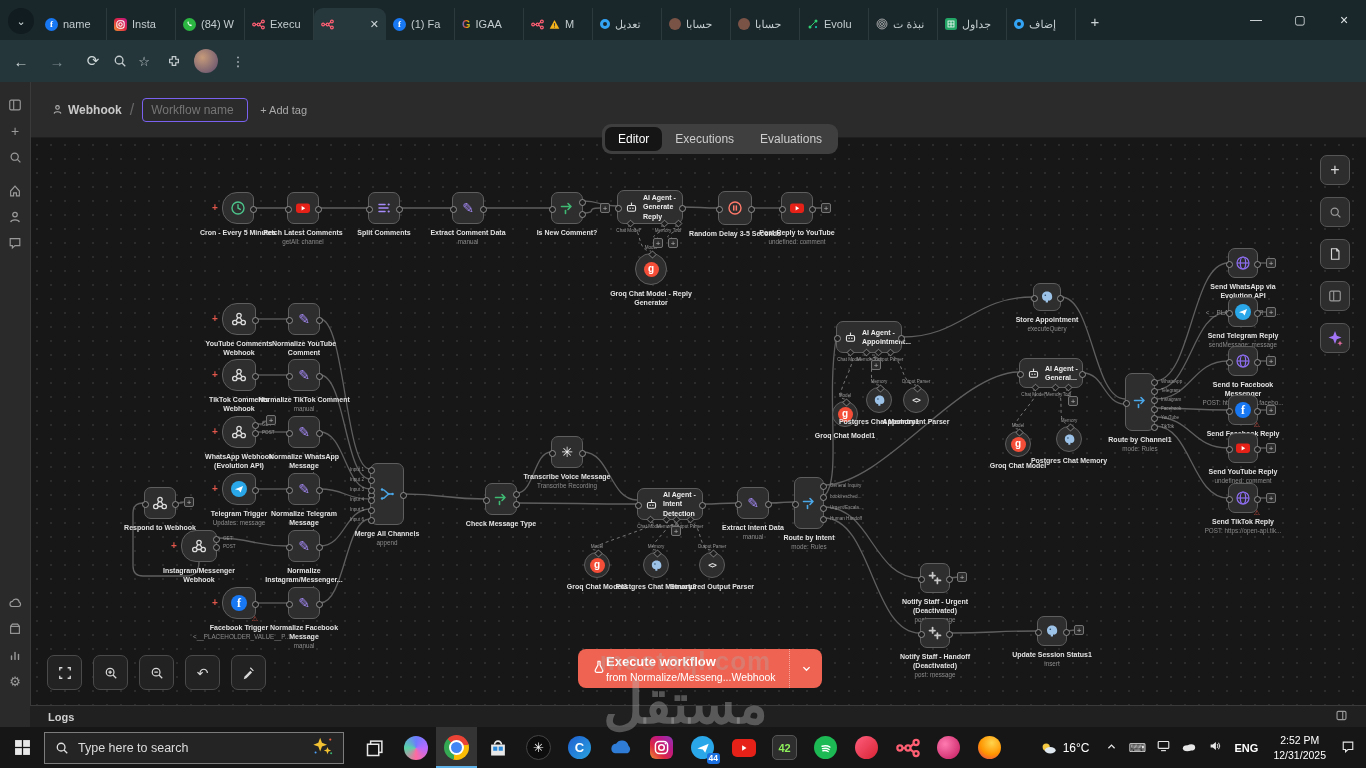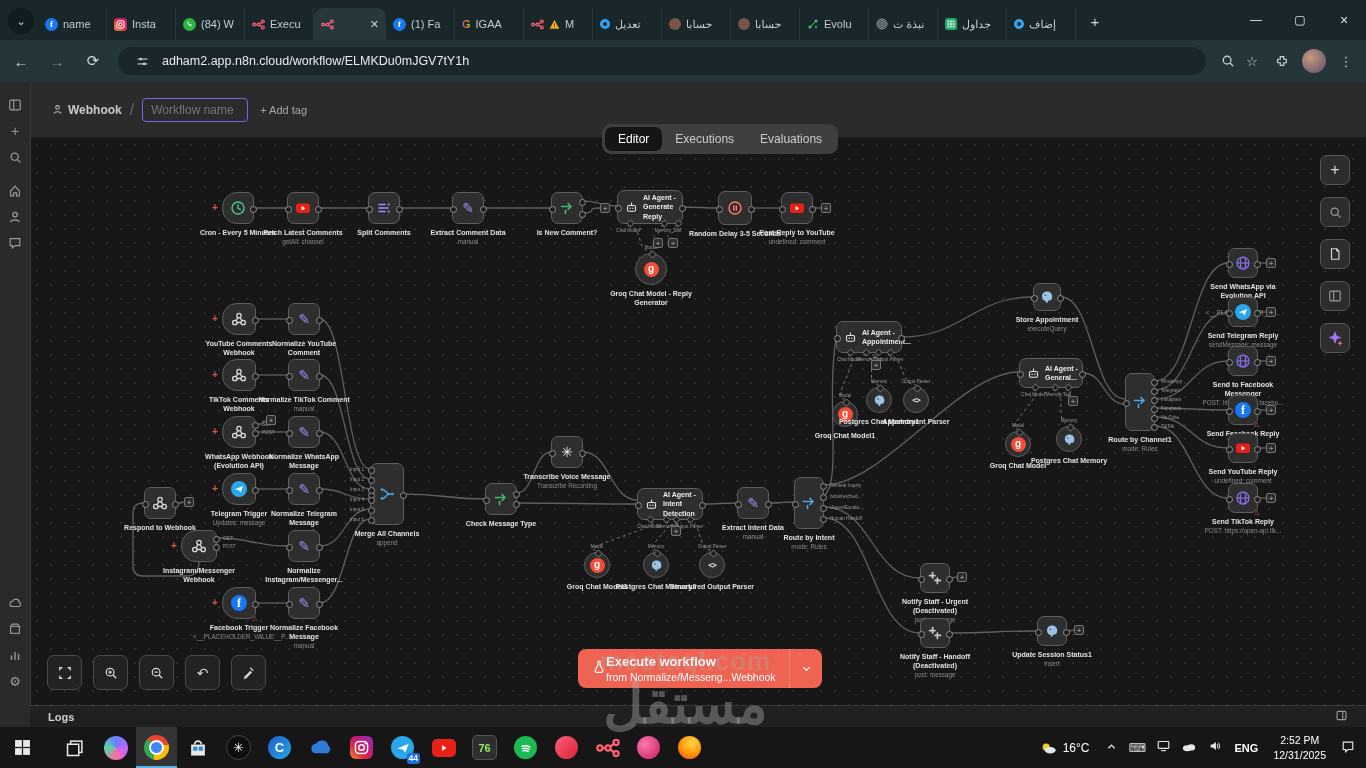--- a/index.html
+++ b/index.html
@@ -250,31 +250,20 @@
   <div id="wincontrols">
     <div class="wc">—</div>
     <div class="wc">▢</div>
     <div class="wc" style="font-size:14px;">×</div>
   </div>
 </div>
 <div id="navbar">
   <div class="navic">←</div>
   <div class="navic" style="color:#7b8a8d;">→</div>
   <div class="navic">⟳</div>
-  <div id="urlpill">
-    <span class="uic">
-      <svg width="13" height="13" viewBox="0 0 16 16" stroke="#c6cdd0" stroke-width="1.4" fill="#c6cdd0">
-          <line x1="2" y1="5" x2="14" y2="5"></line>
-          <circle cx="6" cy="5" r="1.7" stroke="none"></circle>
-          <line x1="2" y1="11" x2="14" y2="11"></line>
-          <circle cx="10" cy="11" r="1.7" stroke="none"></circle>
-        </svg>
-    </span>
-    <span id="urltext">adham2.app.n8n.cloud/workflow/ELMKDu0mJGV7tY1h</span>
-  </div>
   <span class="uic">
     <svg width="14" height="14" viewBox="0 0 16 16" fill="none" stroke="#c6cdd0" stroke-width="1.5">
         <circle cx="7" cy="7" r="4.4"></circle>
         <line x1="10.3" y1="10.3" x2="14" y2="14"></line>
       </svg>
   </span>
   <span class="uic">☆</span>
   <span class="uic" style="margin-left:6px;">
     <svg width="14" height="14" viewBox="0 0 16 16" fill="none" stroke="#c6cdd0" stroke-width="1.4">
         <path d="M6 3h4v3h3v4h-3v3H6v-3H3V6h3z"></path>
@@ -1197,20 +1186,36 @@
 
 <div id="taskbar">
   <div id="startbtn">
     <svg width="17" height="17" viewBox="0 0 16 16" fill="#e8e8e8">
         <rect x="1" y="1" width="6.4" height="6.4"></rect>
         <rect x="8.6" y="1" width="6.4" height="6.4"></rect>
         <rect x="1" y="8.6" width="6.4" height="6.4"></rect>
         <rect x="8.6" y="8.6" width="6.4" height="6.4"></rect>
       </svg>
   </div>
+  <div id="searchbox">
+    <svg width="14" height="14" viewBox="0 0 16 16" fill="none" stroke="#e0e0e0" stroke-width="1.5">
+        <circle cx="7" cy="7" r="4.4"></circle>
+        <line x1="10.3" y1="10.3" x2="14" y2="14"></line>
+      </svg>
+    <span style="flex:1;">Type here to search</span>
+    <span>
+      <svg width="22" height="20" viewBox="0 0 24 20">
+          <path d="M10 1l2 5.5L17.5 8.5 12 10.5 10 16 8 10.5 2.5 8.5 8 6.5z" fill="#f2c232"></path>
+          <path d="M18 11l1.1 2.9L22 15l-2.9 1.1L18 19l-1.1-2.9L14 15l2.9-1.1z" fill="#f2c232"></path>
+          <circle cx="21" cy="3" r="1.2" fill="#e05b3c"></circle>
+          <circle cx="5" cy="17" r="1.1" fill="#4da3ff"></circle>
+          <circle cx="22" cy="18" r="1.1" fill="#3bb273"></circle>
+        </svg>
+    </span>
+  </div>
   <div id="apps" style="display:flex;margin-left:10px;">
       <div class="tbapp">
         <svg width="20" height="20" viewBox="0 0 16 16">
           <g stroke="#e8e8e8" stroke-width="1.2" fill="none">
             <rect x="4.5" y="2.5" width="9" height="9"></rect>
             <rect x="2" y="5" width="9" height="9" fill="#161616"></rect>
           </g>
         </svg>
       </div>
       <div class="tbapp">
@@ -1262,21 +1267,21 @@
         <span class="badge">44</span>
       </div>
       <div class="tbapp">
         <span style="width:24px;height:18px;border-radius:5px;background:#e62117;display:flex;align-items:center;justify-content:center;">
           <svg width="10" height="10" viewBox="0 0 16 16">
             <path d="M5 3.5 12 8l-7 4.5z" fill="#fff"></path>
           </svg>
         </span>
       </div>
       <div class="tbapp">
-        <span style="width:23px;height:23px;border-radius:5px;background:#2e2e2e;border:1px solid #555;color:#8ef05a;font-weight:bold;font-size:11px;display:flex;align-items:center;justify-content:center;">76</span>
+        <span style="width:23px;height:23px;border-radius:5px;background:#2e2e2e;border:1px solid #555;color:#8ef05a;font-weight:bold;font-size:11px;display:flex;align-items:center;justify-content:center;">42</span>
       </div>
       <div class="tbapp">
         <span style="width:23px;height:23px;border-radius:50%;background:#1db954;display:flex;align-items:center;justify-content:center;">
           <svg width="14" height="14" viewBox="0 0 16 16">
             <g stroke="#fff" stroke-width="1.6" fill="none" stroke-linecap="round">
               <path d="M3.5 6c3.5-1 6.5-.6 9 .9"></path>
               <path d="M4 8.7c3-.8 5.5-.4 7.6 1"></path>
               <path d="M4.5 11.2c2.4-.6 4.3-.3 6 .8"></path>
             </g>
           </svg>

